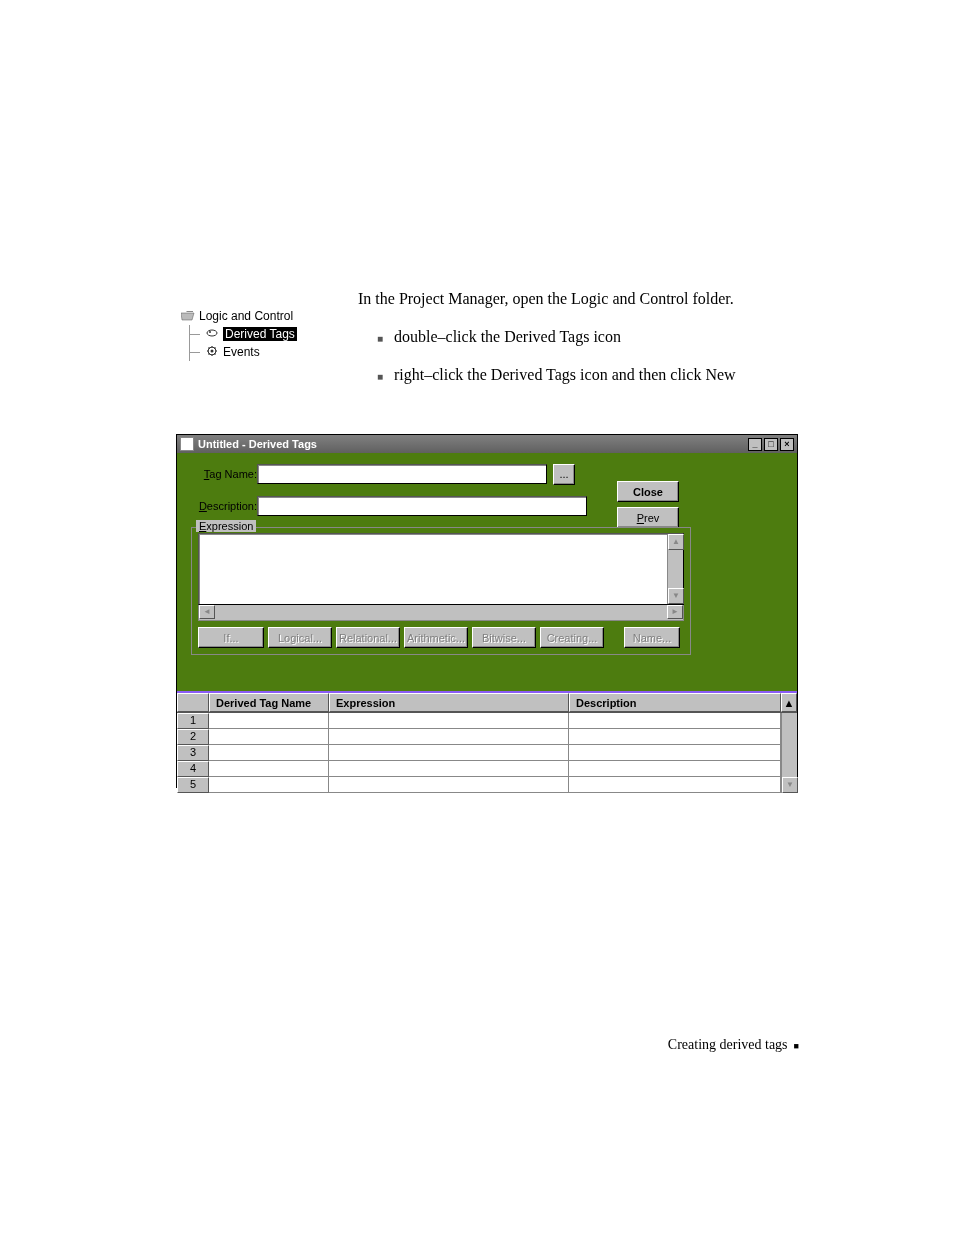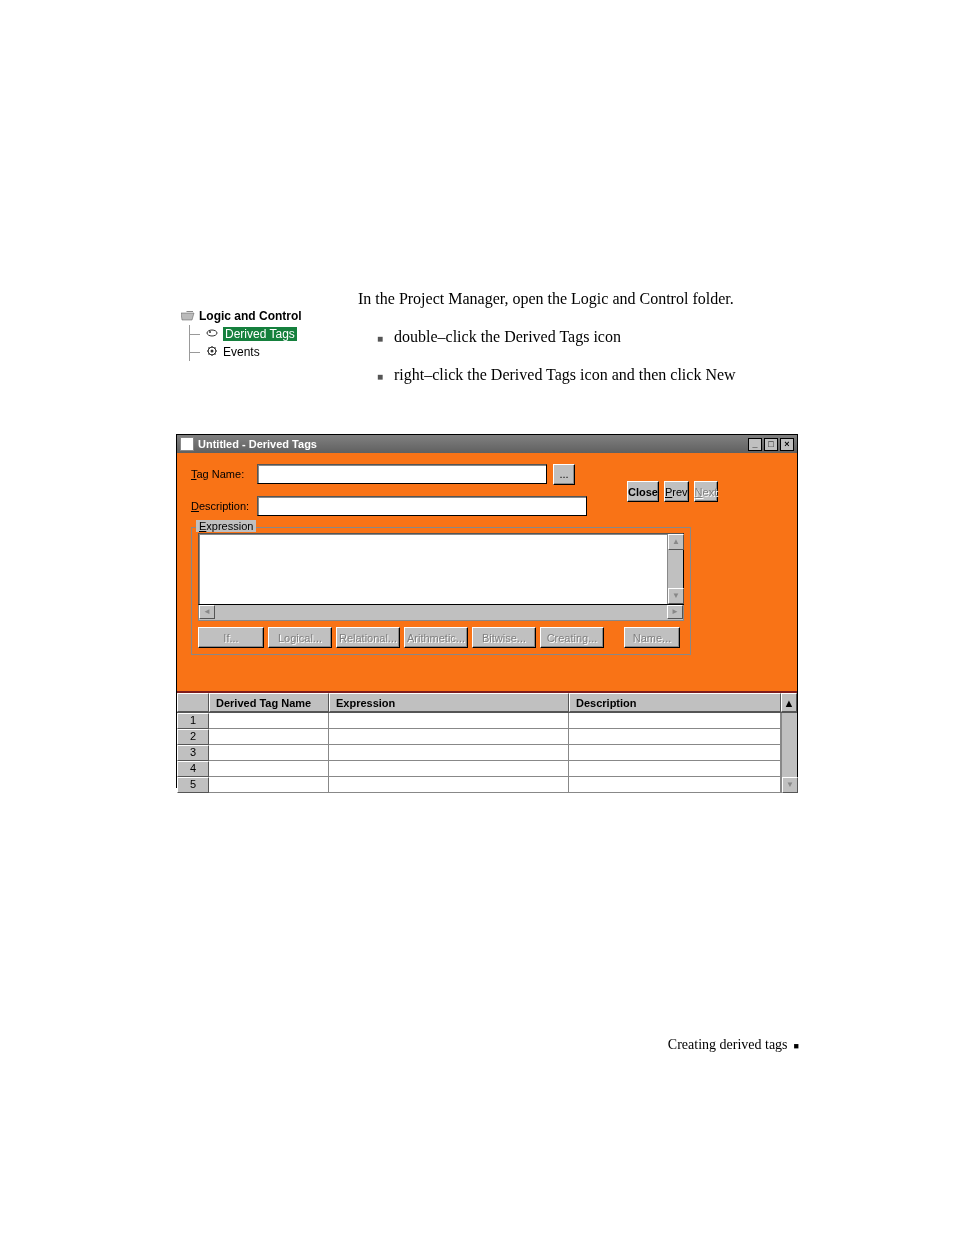--- a/index.html
+++ b/index.html
@@ -37,69 +37,69 @@
     width: 160px;
     font-family: Tahoma, Arial, sans-serif;
     font-size: 12px;
     color: #000;
   }
   .tree-row { display: flex; align-items: center; height: 18px; }
   .tree-indent { display:inline-block; width:14px; border-left:1px solid #999; height:18px; position:relative; margin-left:8px;}
   .tree-tee { position:absolute; top:9px; left:0; width:10px; border-top:1px solid #999;}
   .folder-icon svg, .tag-icon svg, .event-icon svg { width:14px; height:12px; }
   .tree-label { margin-left:4px; }
-  .tree-sel { background:#15803d; color:#fff; padding:0 2px;}
-  .tree-label.folder { font-weight:bold;}
+  .tree-sel { background:#000000; color:#fff; padding:0 2px;}
+  .tree-label.folder { font-weight:normal;}
   
   .shot {
     position:absolute;
     left:176px;
     top:434px;
     width:622px;
     height:354px;
-    background:#f97316;
+    background:#4d7c0f;
     border:1px solid #000;
     font-family: Tahoma, Arial, sans-serif;
     font-size:11px;
   }
   .titlebar {
     height:18px;
     background:linear-gradient(#808080,#606060);
     color:#fff;
     display:flex;
     align-items:center;
     padding:0 3px;
     font-weight:bold;
     font-size:11px;
   }
   .titlebar .doc-icon { width:14px; height:14px; margin-right:4px; background:#fff; border:1px solid #888; display:inline-block;}
   .titlebar .spacer { flex:1;}
   .win-btns { display:flex; gap:2px;}
   .win-btn { width:14px; height:13px; background:#c0c0c0; border:1px solid #000; font-size:9px; line-height:11px; text-align:center; color:#000; font-family:Arial;}
   .form-area { position:relative; padding:10px 14px 6px 14px; }
   .frow { display:flex; align-items:center; margin-bottom:10px; height:22px;}
-  .flabel { width:66px; font-size:11px; }
+  .flabel { width:66px; font-size:11px;text-align:right; }
   .flabel .u { text-decoration:underline;}
   .finput { height:20px; background:#fff; border:1px solid #000; border-top:1px solid #555; border-left:1px solid #555; box-shadow: inset 1px 1px 0 #888;}
   .finput.tag { width:290px;}
   .finput.desc { width:330px;}
   .dots-btn { width:22px; height:20px; margin-left:6px; }
   .btn3d {
     background:#c0c0c0;
     border:1px solid #000;
     border-top:1px solid #fff;
     border-left:1px solid #fff;
     box-shadow: inset -1px -1px 0 #888;
     font-size:11px;
     text-align:center;
     display:flex; align-items:center; justify-content:center;
     height:21px;
   }
   .btn3d.disabled { color:#808080; text-shadow:1px 1px 0 #fff;}
-  .side-btns { position:absolute; right:108px; top:28px; width:62px; display:flex; flex-direction:row; gap:5px;}
+  .side-btns { position:absolute; right:118px; top:28px; width:62px; display:flex; flex-direction:column; gap:5px;}
   .side-btns .btn3d { width:62px;}
   .side-btns .u { text-decoration:underline;}
   .expr-group {
     border:1px solid #888;
     border-top:none;
     margin-top:8px;
     padding:6px 6px 6px 6px;
     position:relative;
   }
   .expr-legend { position:absolute; top:-7px; left:4px; background:#c0c0c0; padding:0 3px; font-size:11px;}
@@ -112,21 +112,21 @@
     position:relative;
   }
   .vscroll { position:absolute; right:0; top:0; bottom:0; width:16px; background:#c0c0c0; border-left:1px solid #888; display:flex; flex-direction:column; justify-content:space-between;}
   .sbtn{ width:16px; height:16px; background:#c0c0c0; border:1px solid #fff; border-right:1px solid #555; border-bottom:1px solid #555; font-size:8px; text-align:center; line-height:13px; color:#888;}
   .hscroll { height:16px; background:#c0c0c0; margin-top:0; display:flex; justify-content:space-between; border:1px solid #888; border-top:none;}
   .hscroll .sbtn{height:14px; width:16px; line-height:12px;}
   .expr-btns { display:flex; gap:4px; margin-top:6px; }
   .expr-btns .btn3d { flex:0 0 auto; width:64px; color:#808080; text-shadow:1px 1px 0 #fff;}
   .expr-btns .btn3d.short{width:66px;}
   .expr-btns .btn3d.tags{width:56px; margin-left:16px;}
-  .grid { position:absolute; left:0; right:0; bottom:0; height:96px; border-top:2px solid #7f1d1d;}
+  .grid { position:absolute; left:0; right:0; bottom:0; height:96px; border-top:2px solid #8b5cf6;}
   .grid-head { display:flex; height:20px; border-bottom:1px solid #555;}
   .gh { border:1px solid #fff; border-right:1px solid #555; border-bottom:1px solid #555; background:#c0c0c0; display:flex; align-items:center; padding-left:6px; font-size:11px; font-weight:bold;}
   .gh.rownum{width:32px; padding:0; justify-content:center;}
   .gh.c1{width:120px;}
   .gh.c2{width:240px;}
   .gh.c3{flex:1;}
   .gh.sb{width:16px; padding:0; justify-content:center;}
   .grid-body{ position:relative;}
   .grow{ display:flex; height:16px;}
   .gc{ border-right:1px solid #888; border-bottom:1px solid #888; background:#fff;}

